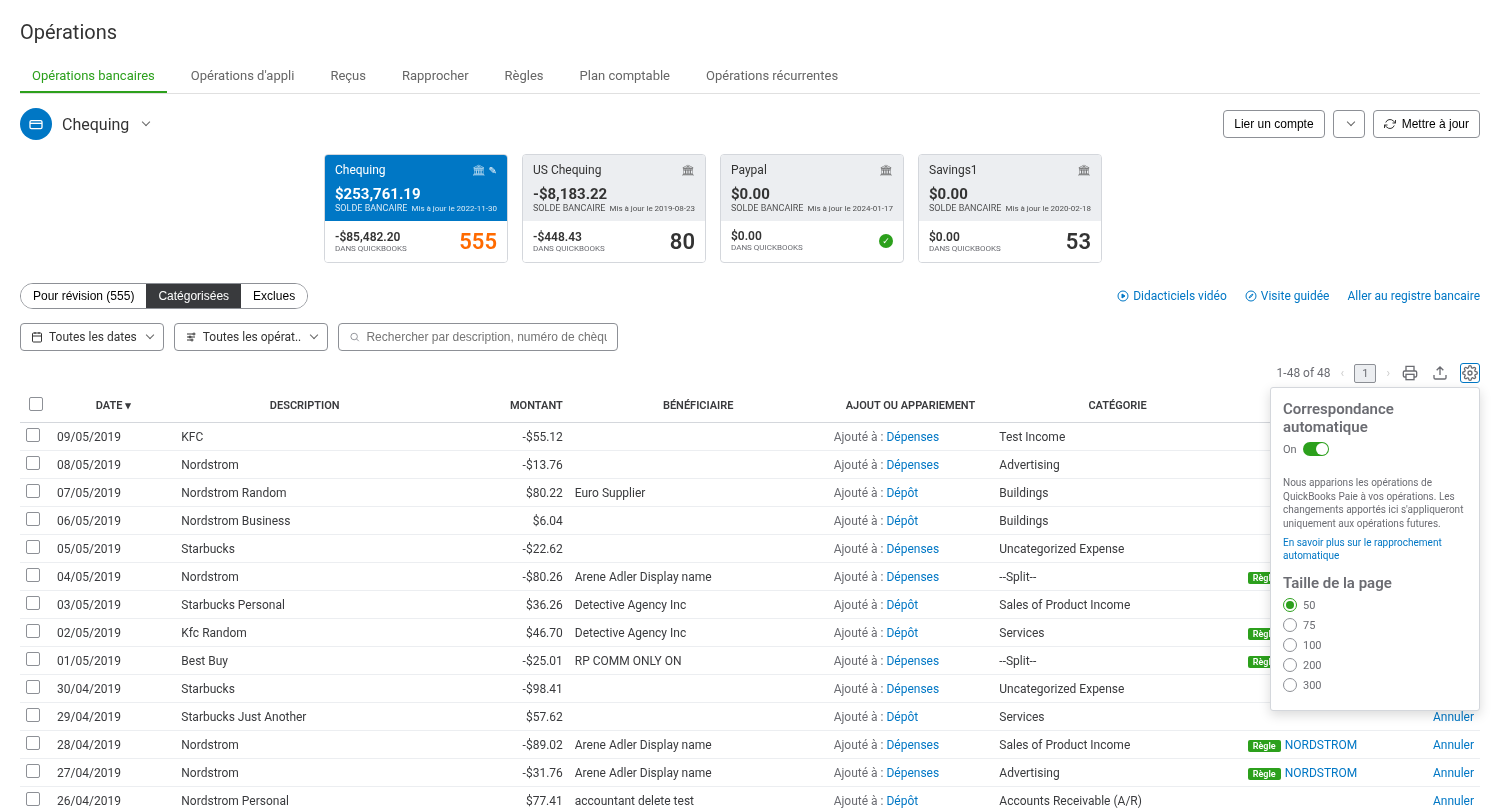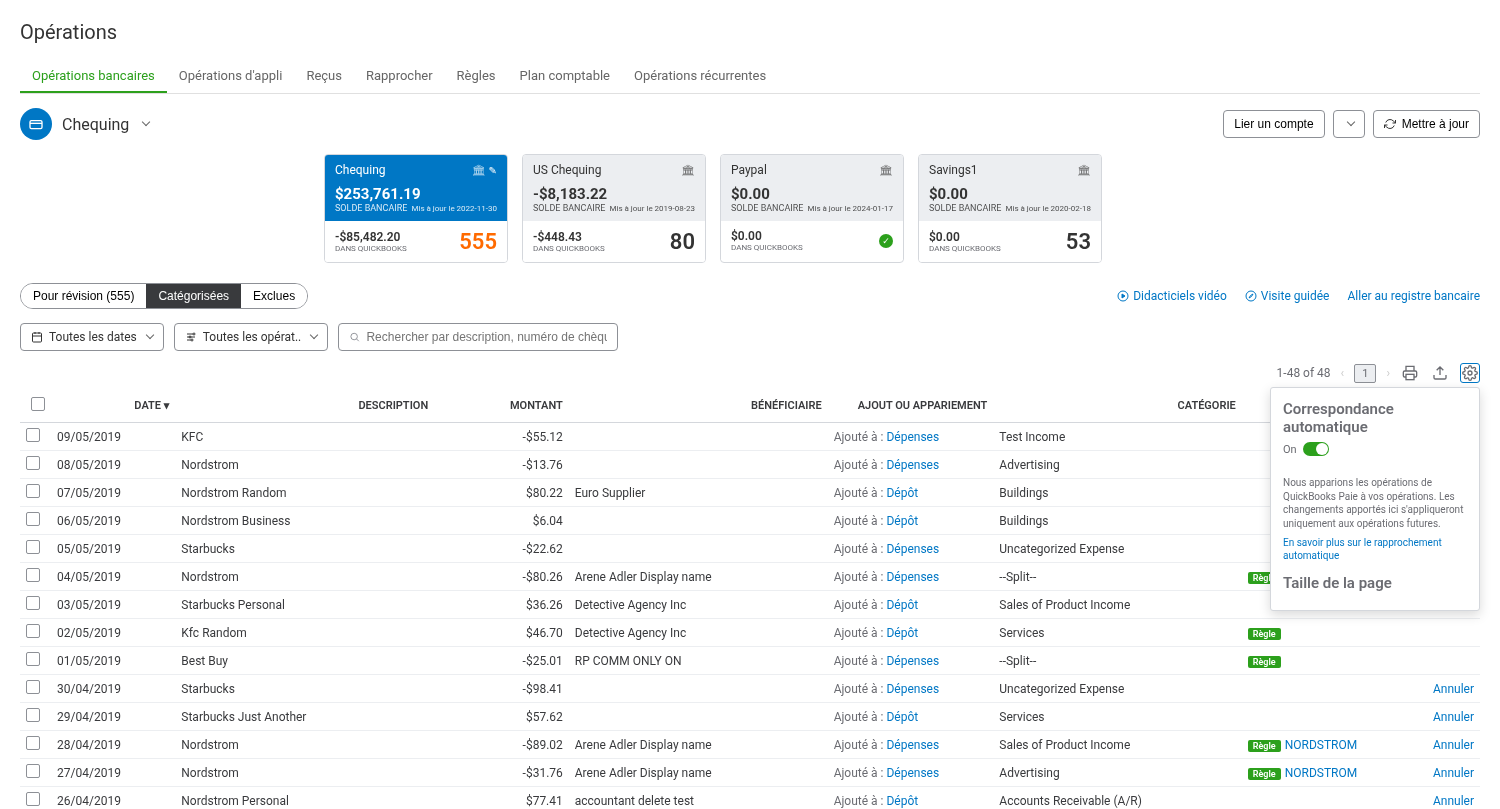--- a/index.html
+++ b/index.html
@@ -1,19 +1,19 @@
 <!DOCTYPE html>
 <html><head>
 <meta charset="utf-8">
 <style>
 * { box-sizing: border-box; margin: 0; padding: 0; }
 body { font-family: -apple-system, BlinkMacSystemFont, "Segoe UI", Roboto, sans-serif; font-size: 12px; color: #333; background: #fff; width: 1500px; }
 .page { padding: 20px; }
 h1 { font-size: 20px; font-weight: 400; margin-bottom: 16px; }
-.tabs { border-bottom: 1px solid #e0e0e0; display: flex; gap: 0; margin-bottom: 14px; }
+.tabs { border-bottom: 1px solid #e0e0e0; display: flex; gap: 12px; margin-bottom: 14px; }
 .tab { padding: 8px 12px; color: #666; cursor: pointer; font-size: 13px; }
 .tab.active { color: #2ca01c; border-bottom: 2px solid #2ca01c; }
 .account-row { display: flex; justify-content: space-between; align-items: center; margin-bottom: 14px; }
 .account-sel { display: flex; align-items: center; gap: 10px; }
 .account-icon { width: 32px; height: 32px; background: #0077c5; border-radius: 50%; display: flex; align-items: center; justify-content: center; color: #fff; }
 .account-name { font-size: 16px; }
 .right-btns { display: flex; gap: 8px; }
 .btn { border: 1px solid #8d9096; background: #fff; border-radius: 4px; padding: 6px 10px; font-size: 12px; cursor: pointer; display: inline-flex; align-items: center; gap: 6px; }
 .cards { display: flex; gap: 14px; margin-left: 304px; margin-bottom: 20px; }
 .card { width: 184px; border: 1px solid #d4d7dc; border-radius: 4px; overflow: hidden; background: #fff; font-size: 11px; }
@@ -48,21 +48,21 @@
 .toggle-row { display: flex; align-items: center; gap: 6px; margin-bottom: 20px; }
 .toggle { width: 26px; height: 14px; background: #2ca01c; border-radius: 7px; position: relative; }
 .toggle::after { content: ''; position: absolute; right: 1px; top: 1px; width: 12px; height: 12px; background: #fff; border-radius: 50%; }
 .popover p { color: #6b6c72; font-size: 10px; line-height: 1.35; margin-bottom: 6px; }
 .popover a { color: #0077c5; font-size: 10px; text-decoration: none; cursor: pointer; }
 .radio-row { display: flex; align-items: center; gap: 6px; margin: 6px 0; font-size: 11px; }
 .radio { width: 14px; height: 14px; border: 1px solid #8d9096; border-radius: 50%; display: inline-flex; align-items: center; justify-content: center; }
 .radio.checked { border-color: #2ca01c; }
 .radio.checked::after { content: ''; width: 8px; height: 8px; background: #2ca01c; border-radius: 50%; }
 table { width: 100%; border-collapse: collapse; font-size: 12px; }
-th { text-align: right; padding: 8px 6px; font-size: 11px; font-weight: 600; color: #393a3d; border-bottom: 1px solid #d4d7dc; }
+th { text-align: center; padding: 8px 6px; font-size: 11px; font-weight: 600; color: #393a3d; border-bottom: 1px solid #d4d7dc; }
 th.right, td.right { text-align: right; }
 td { padding: 5px 6px; border-bottom: 1px solid #eceef1; vertical-align: middle; color: #393a3d; }
 td .added { color: #6b6c72; }
 td .lnk { color: #0077c5; cursor: pointer; }
 td .annuler { color: #0077c5; cursor: pointer; }
 .badge { background: #2ca01c; color: #fff; font-size: 9px; padding: 1px 5px; border-radius: 2px; margin-right: 4px; font-weight: 600; }
 .chk { width: 14px; height: 14px; border: 1px solid #8d9096; border-radius: 2px; display: inline-block; }
 .chev { display: inline-block; transform: rotate(45deg); border-right: 1.5px solid #666; border-bottom: 1.5px solid #666; width: 6px; height: 6px; margin-left: 4px; position: relative; top: -2px; }
 .bank-icon { font-size: 11px; opacity: 0.7; }
 </style>
@@ -265,20 +265,42 @@
 
     <div class="popover">
       <h4>Correspondance automatique</h4>
       <div class="toggle-row">
         <span>On</span>
         <span class="toggle"></span>
       </div>
       <p>Nous apparions les opérations de QuickBooks Paie à vos opérations. Les changements apportés ici s'appliqueront uniquement aux opérations futures.</p>
       <a>En savoir plus sur le rapprochement automatique</a>
       <h4 style="margin-top:12px;">Taille de la page</h4>
+      <div id="sizes">
+          <div class="radio-row">
+            <span class="radio checked"></span>
+            <span>50</span>
+          </div>
+          <div class="radio-row">
+            <span class="radio"></span>
+            <span>75</span>
+          </div>
+          <div class="radio-row">
+            <span class="radio"></span>
+            <span>100</span>
+          </div>
+          <div class="radio-row">
+            <span class="radio"></span>
+            <span>200</span>
+          </div>
+          <div class="radio-row">
+            <span class="radio"></span>
+            <span>300</span>
+          </div>
+        </div>
     </div>
   </div>
 
   <table>
     <thead>
       <tr>
         <th style="width:30px;"><span class="chk"></span></th>
         <th style="width:120px;"><span>DATE</span> <span>▾</span></th>
         <th style="width:250px;">DESCRIPTION</th>
         <th style="width:130px;" class="right">MONTANT</th>

